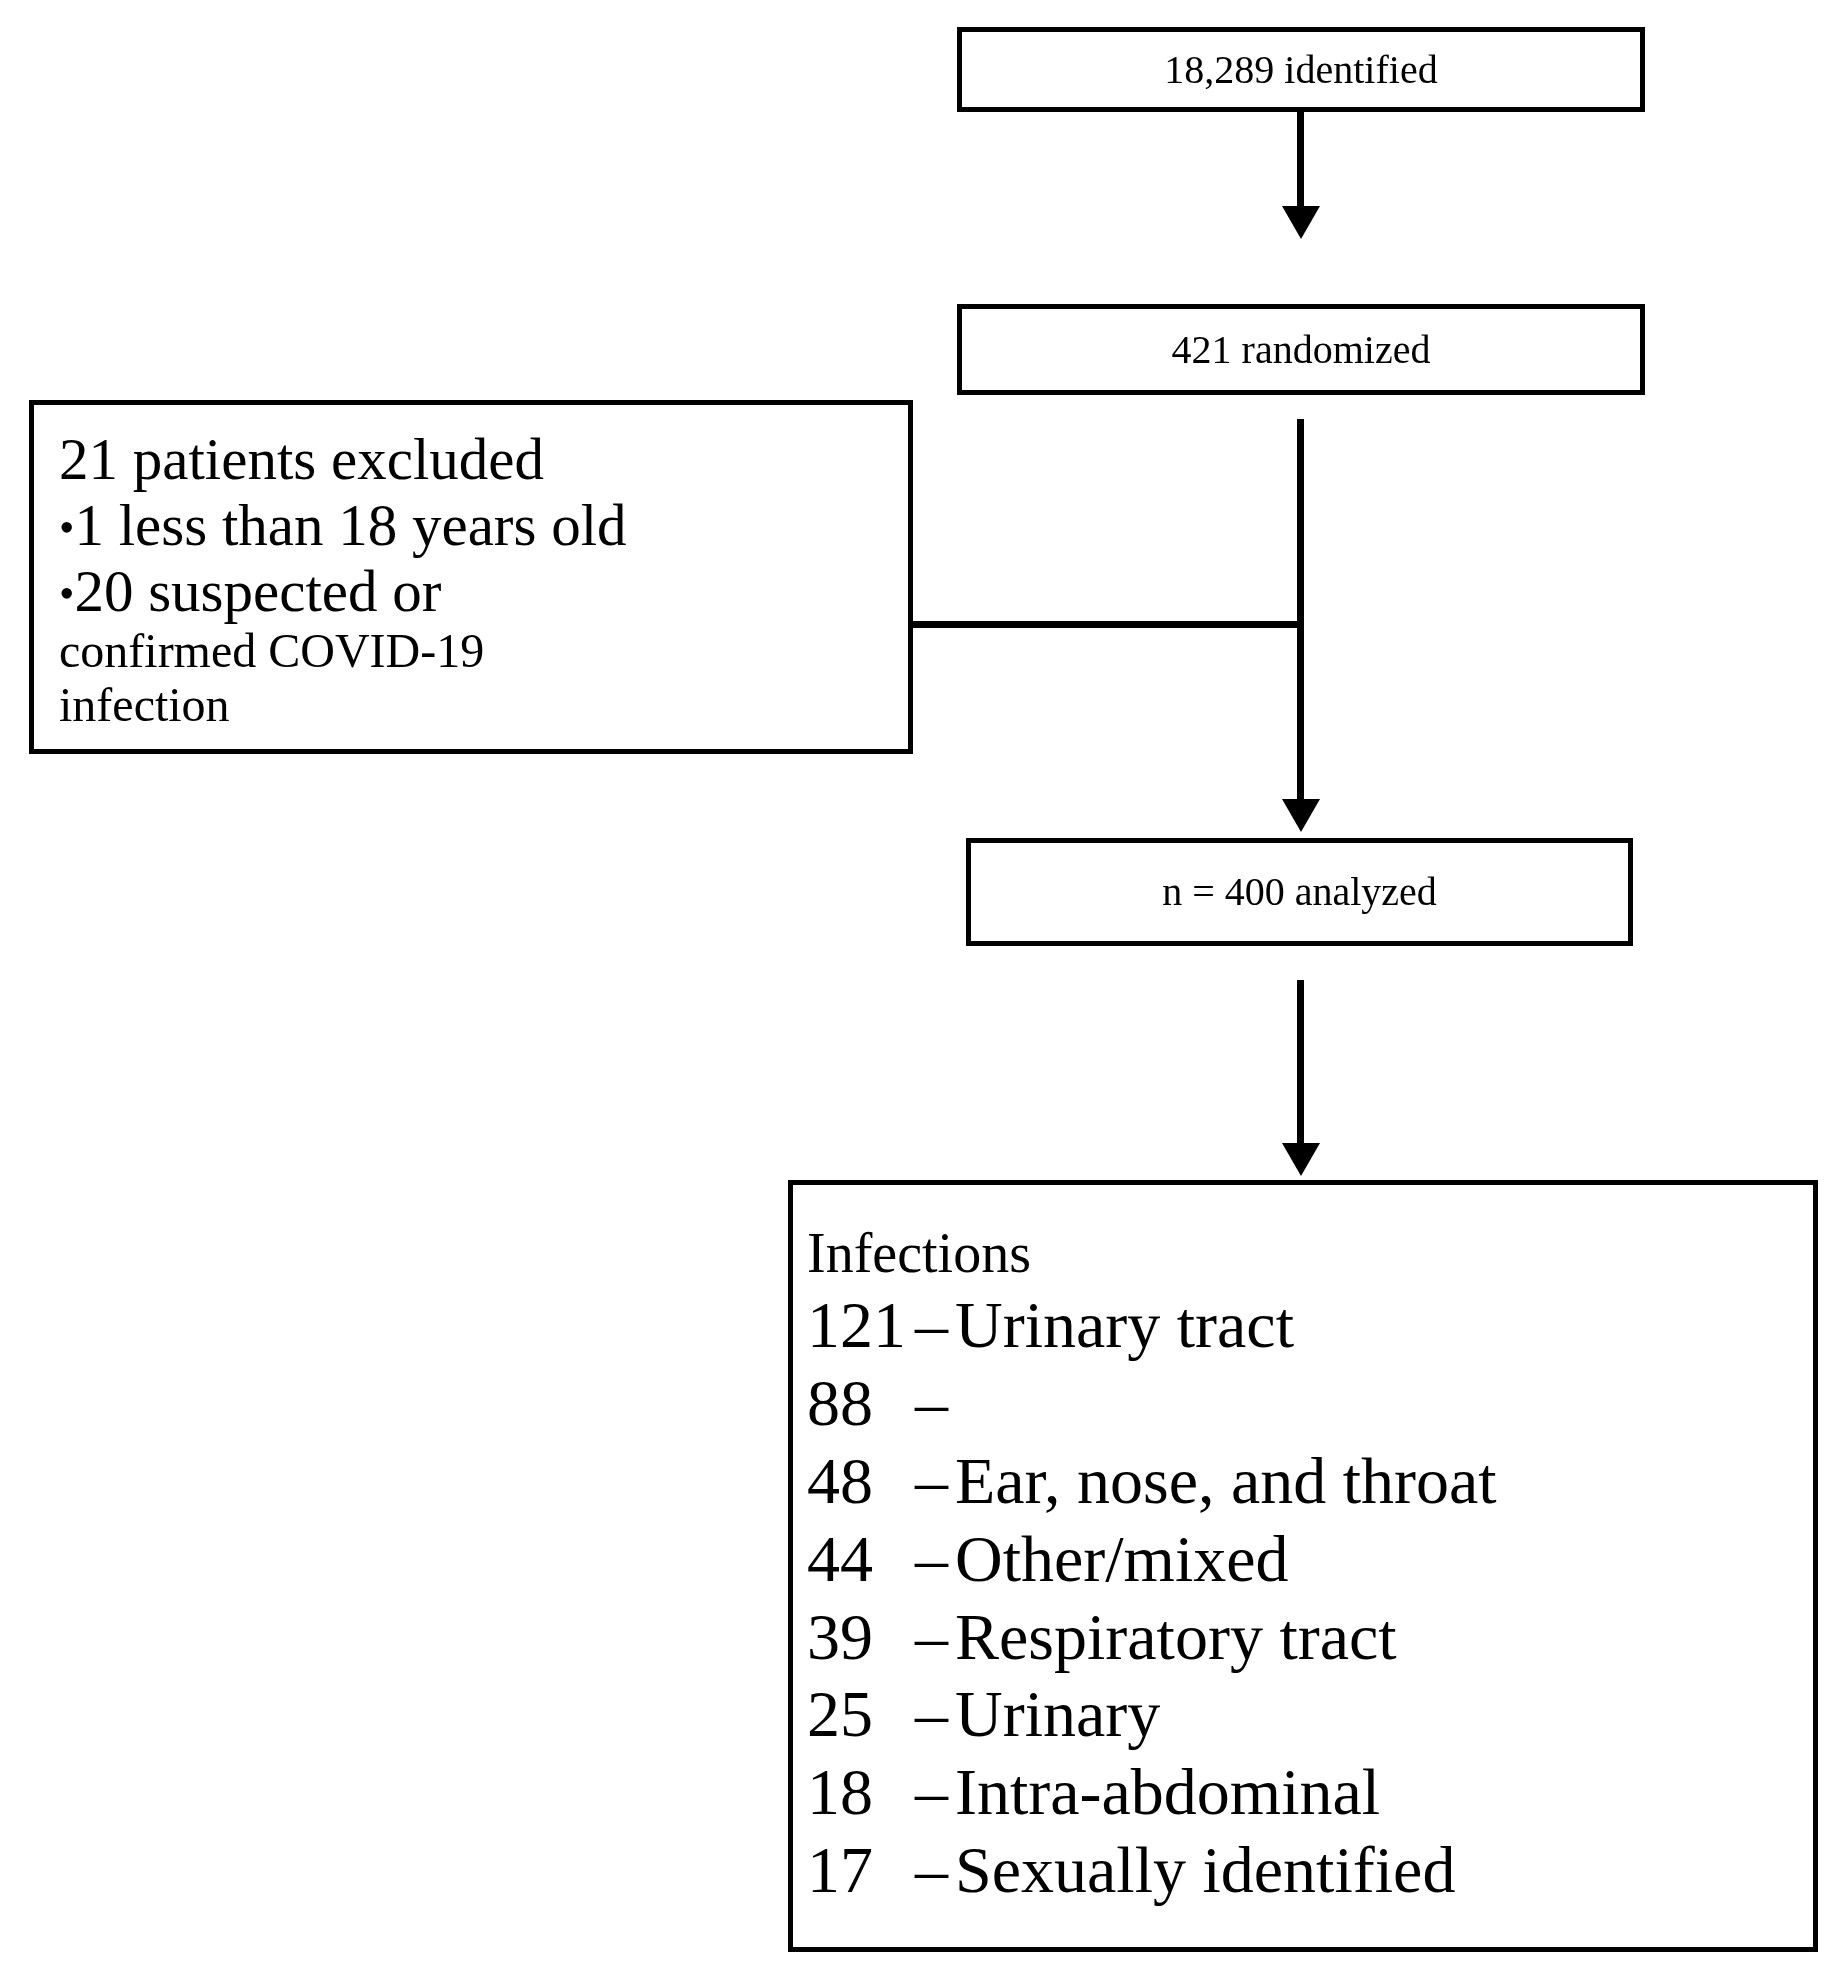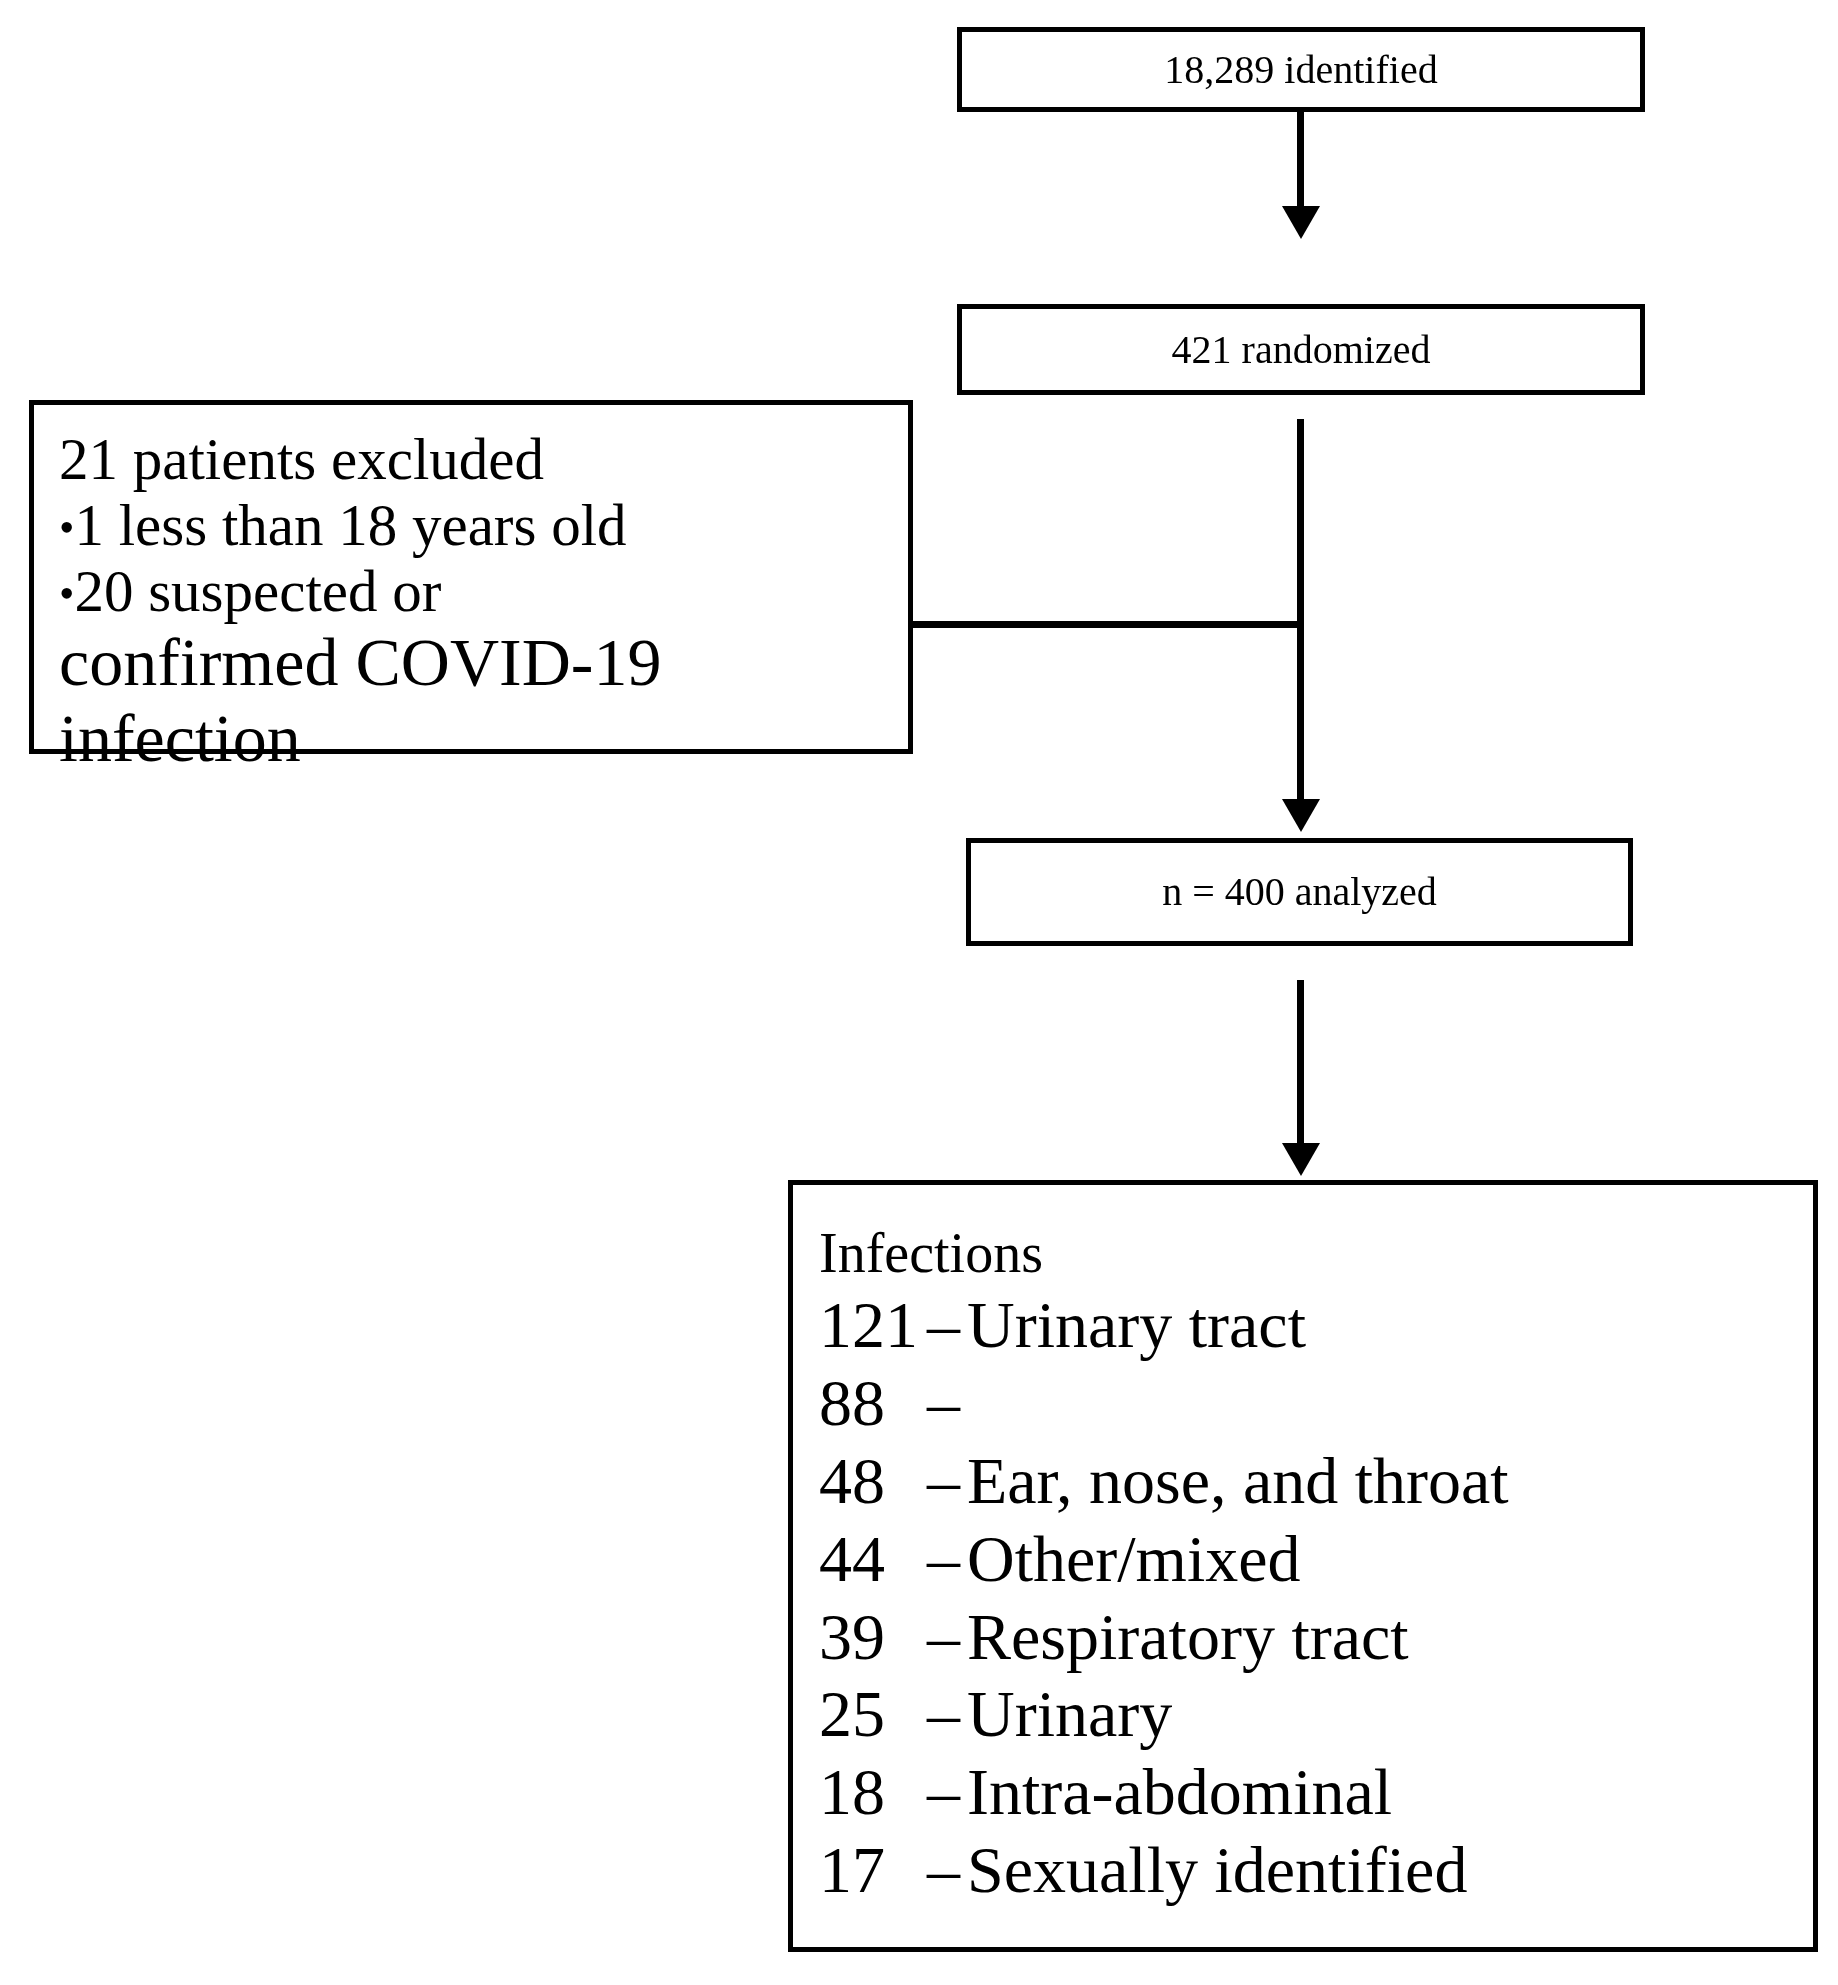--- a/index.html
+++ b/index.html
@@ -60,41 +60,41 @@
     left: 966px;
     top: 838px;
     width: 667px;
     height: 108px;
   }
   #box-infections {
     left: 788px;
     top: 1180px;
     width: 1030px;
     height: 772px;
-    padding: 35px 0 0 26px;
+    padding: 35px 0 0 14px;
   }
 
   
   .excl-line {
     font-size: 59px;
     line-height: 1.12;
     white-space: nowrap;
   }
   .excl-bullet {
     font-size: 59px;
     line-height: 1.12;
     white-space: nowrap;
   }
   .excl-bullet .dot {
     font-size: 44px;
     vertical-align: 0.06em;
     letter-spacing: 0;
   }
   .excl-wrap {
-    font-size: 68px;
+    font-size: 48px;
     line-height: 1.12;
     white-space: nowrap;
   }
 
   
   .inf-title {
     font-size: 56px;
     line-height: 1.18;
     white-space: nowrap;
   }

